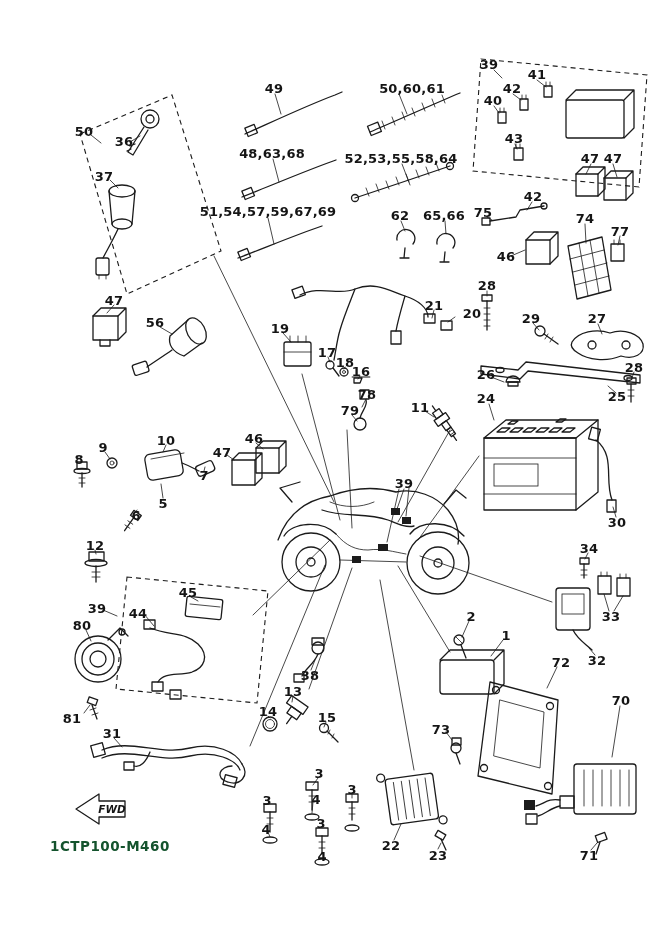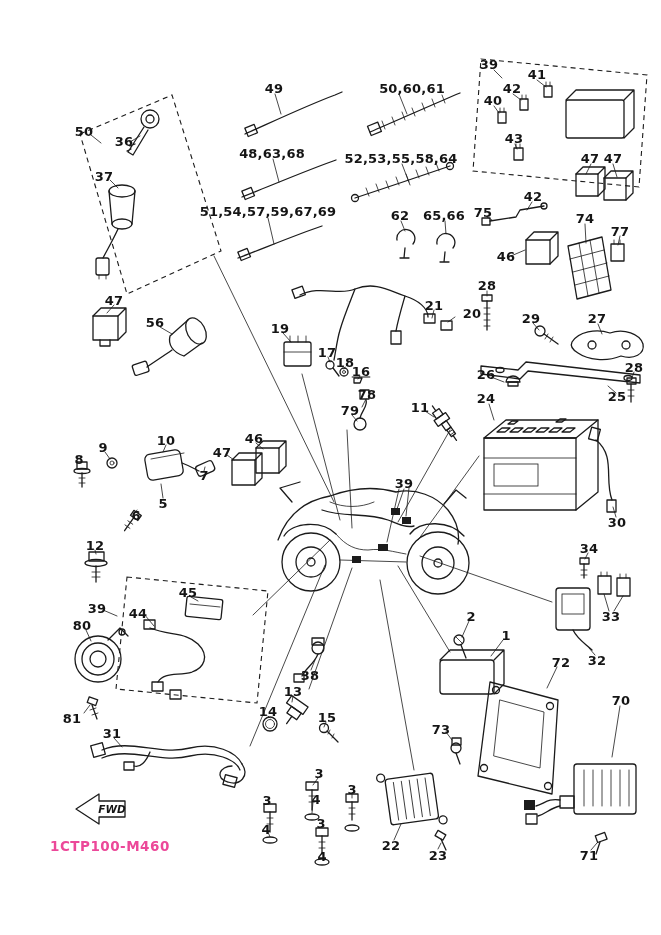--- a/index.html
+++ b/index.html
@@ -3,21 +3,21 @@
 <meta charset="utf-8">
 <style>
   html,body{margin:0;padding:0;background:#ffffff;}
   .stage{position:relative;width:661px;height:935px;background:#fff;overflow:hidden;
          font-family:"DejaVu Sans","Liberation Sans",sans-serif;color:#111;}
   .stage svg{position:absolute;left:0;top:0;}
   .labels{position:absolute;left:0;top:0;width:100%;height:100%;pointer-events:none;}
   .part-label{position:absolute;transform:translate(-50%,-50%);font-size:13px;font-weight:bold;
               color:#151515;white-space:nowrap;letter-spacing:.2px;}
   .diagram-code{position:absolute;left:50px;top:838px;font-size:13.5px;font-weight:bold;
-                letter-spacing:.5px;color:#ec4899;}
+                letter-spacing:.5px;color:#14532d;}
   
   .ln{stroke:#1b1b1b;stroke-width:1.3;fill:none;stroke-linecap:round;stroke-linejoin:round;}
   .thin{stroke:#1b1b1b;stroke-width:.8;fill:none;stroke-linecap:round;}
   .dash{stroke:#1b1b1b;stroke-width:1.1;fill:none;stroke-dasharray:5 4;}
   .fl{fill:#1b1b1b;stroke:none;}
 </style>
 </head>
 <body>
 
 <div class="stage">

